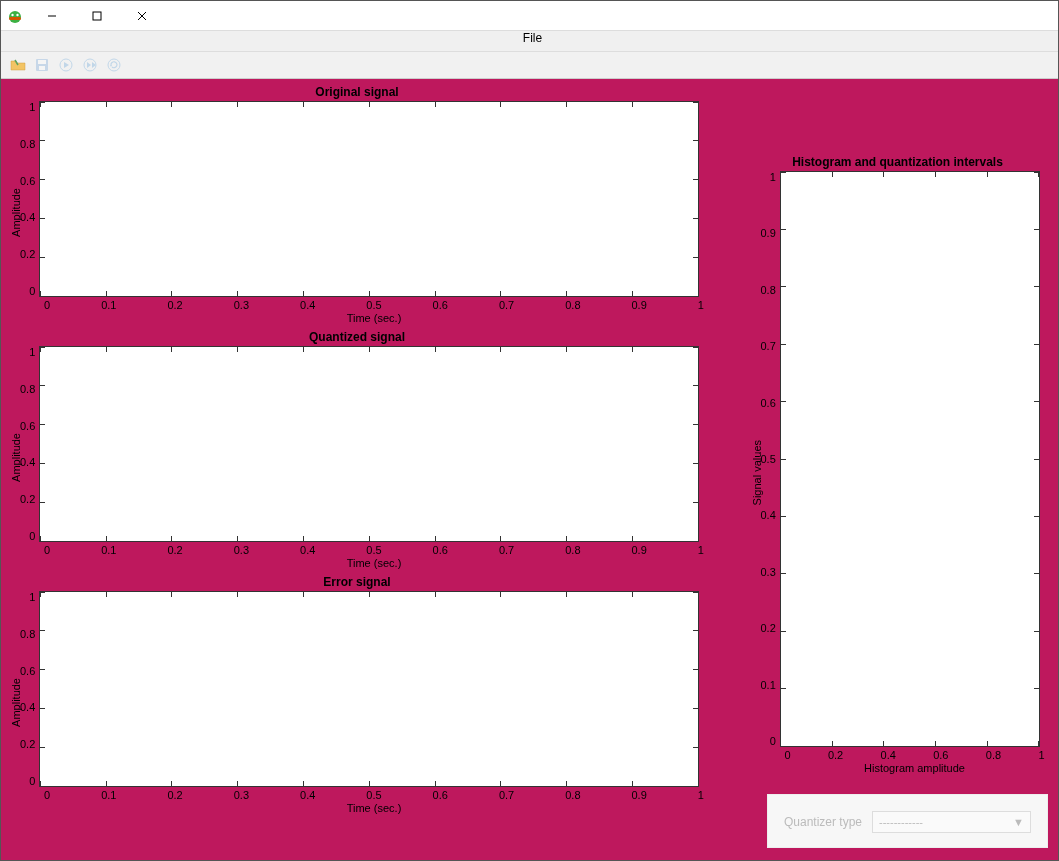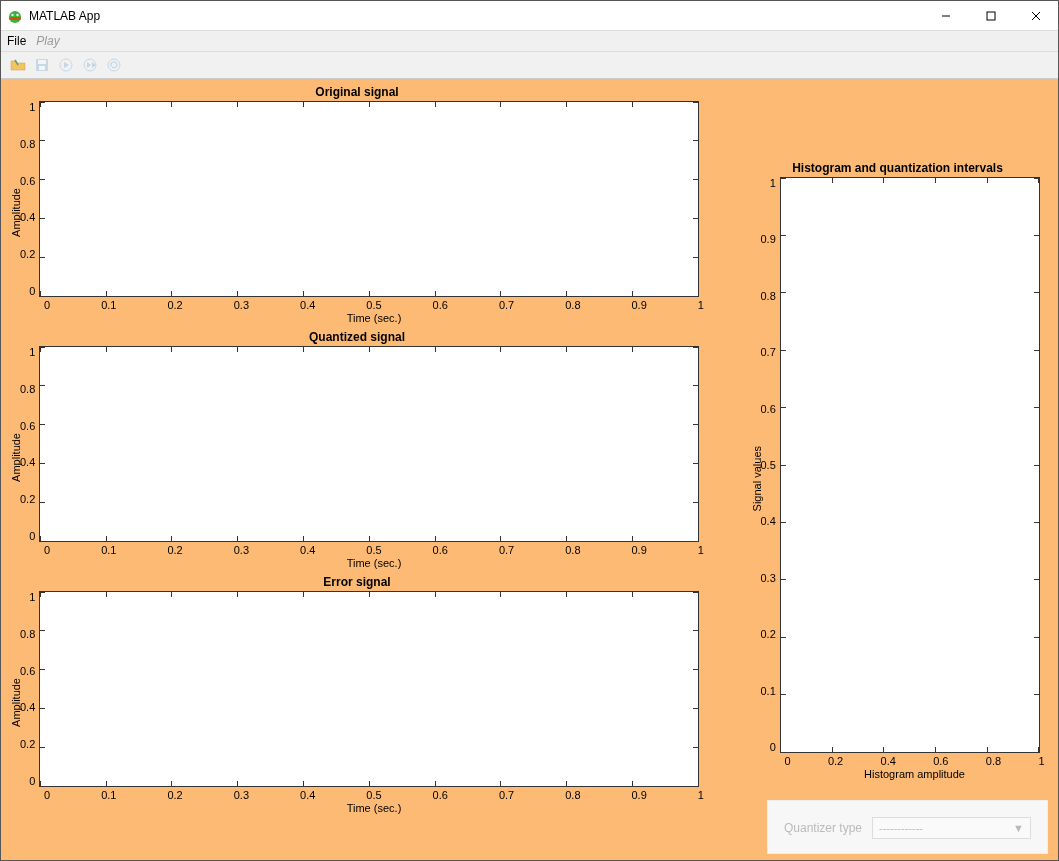--- a/index.html
+++ b/index.html
@@ -24,39 +24,40 @@
 .titlebar .app-icon { width: 16px; height: 16px; margin-right: 6px; }
 .titlebar .title { flex: 1; font-size: 12px; color: #000; }
 .titlebar .win-btn { width: 45px; height: 30px; display: flex; align-items: center; justify-content: center; }
 .menubar {
   height: 20px;
   background: #f0f0f0;
   display: flex;
   align-items: center;
   padding-left: 6px;
   gap: 10px;
+  flex-direction: column;
 }
 .menubar .menu-item { font-size: 12px; }
 .menubar .menu-item.disabled { color: #999; font-style: italic; }
 .toolbar {
   height: 28px;
   background: #f1f1f1;
   border-top: 1px solid #ddd;
   border-bottom: 1px solid #ccc;
   display: flex;
   align-items: center;
   padding-left: 8px;
   gap: 6px;
 }
 .toolbar .tool-btn { width: 18px; height: 18px; display: flex; align-items: center; justify-content: center; opacity: 0.8; }
 .toolbar .tool-btn.disabled { opacity: 0.35; }
 .main-content {
   flex: 1;
-  background: #fdba74;
-  padding: 6px 10px 6px 6px;
+  background: #be185d;
+  padding: 6px 10px 12px 6px;
   display: flex;
   gap: 40px;
 }
 .left-col { width: 700px; display: flex; flex-direction: column; }
 .right-col { flex: 1; display: flex; flex-direction: column; padding-top: 16px; justify-content: flex-end; }
 .plot-wrap { display: flex; flex-direction: column; align-items: center; margin-bottom: 6px; }
 .plot-title { font-weight: bold; font-size: 12px; margin-bottom: 2px; }
 .plot-body { display: flex; align-items: center; }
 .ylabel { writing-mode: vertical-rl; transform: rotate(180deg); font-size: 11px; margin-right: -2px; }
 .axes-block { display: flex; flex-direction: column; }
@@ -125,21 +126,20 @@
 
 <div class="titlebar">
   <span class="app-icon">
     <svg viewBox="0 0 16 16" width="16" height="16">
       <circle cx="8" cy="9" r="6" fill="#3cb043"></circle>
       <circle cx="5.5" cy="7" r="1.2" fill="#fff"></circle>
       <circle cx="10.5" cy="7" r="1.2" fill="#fff"></circle>
       <rect x="2" y="9" width="12" height="3" rx="1.5" fill="#d45500"></rect>
     </svg>
   </span>
-  <span class="title">MATLAB App</span>
   <div class="win-btn">
     <svg width="10" height="10">
         <line x1="1" y1="5" x2="9" y2="5" stroke="#000" stroke-width="1"></line>
       </svg>
   </div>
   <div class="win-btn">
     <svg width="10" height="10">
         <rect x="1" y="1" width="8" height="8" fill="none" stroke="#000" stroke-width="1"></rect>
       </svg>
   </div>

